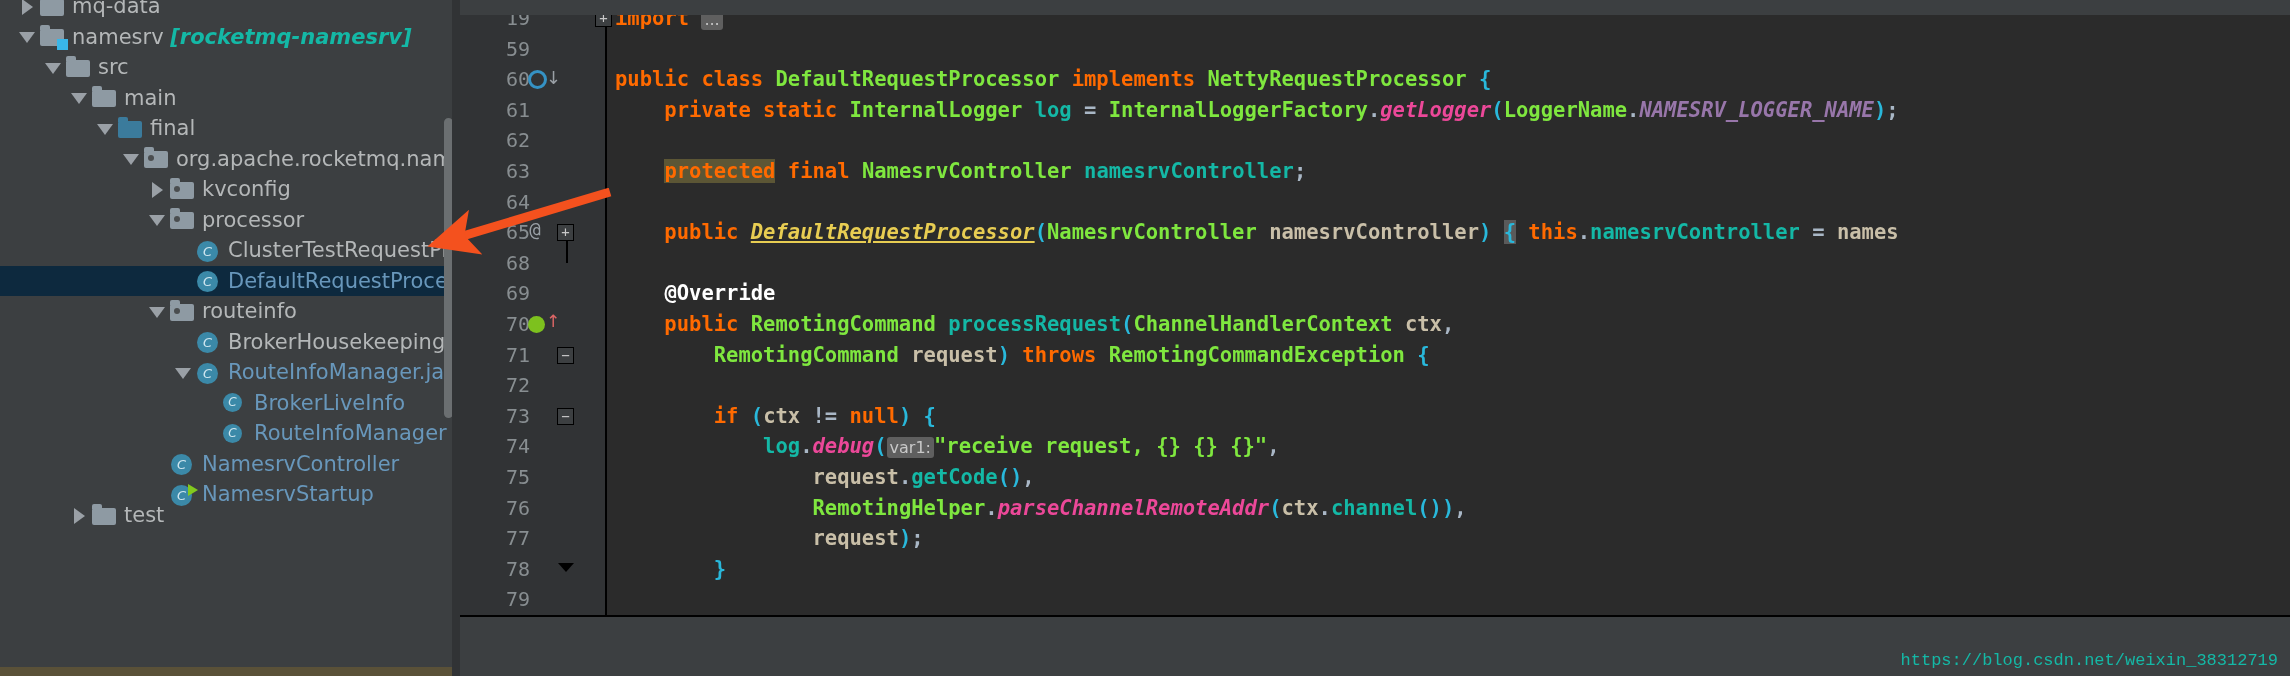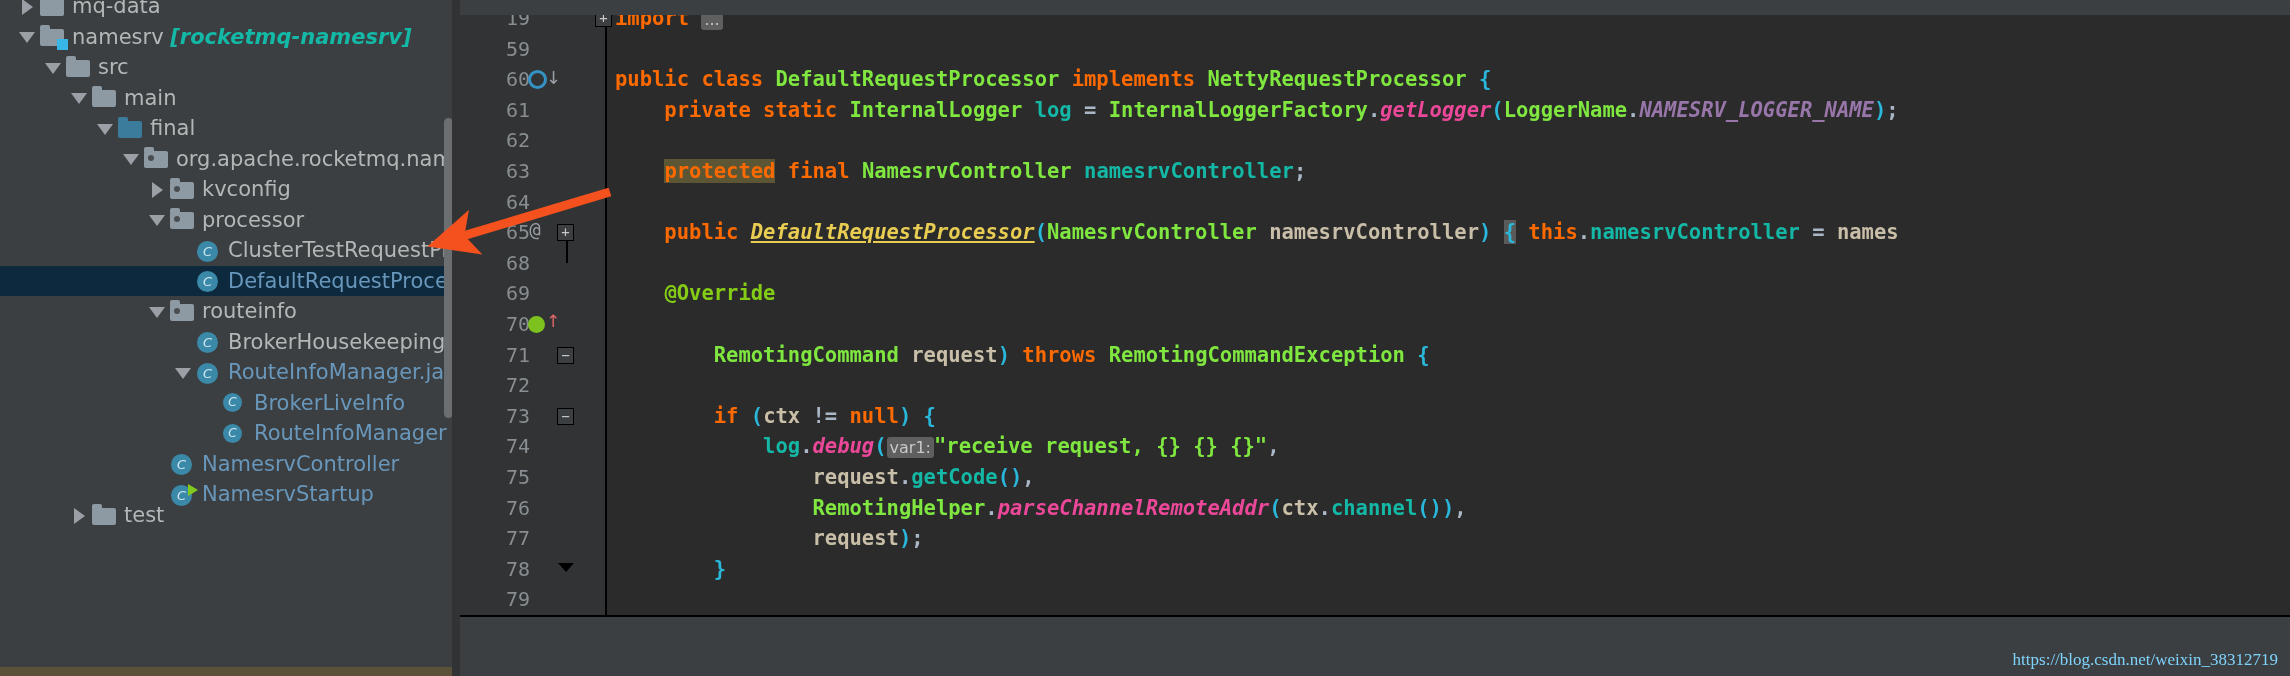--- a/index.html
+++ b/index.html
@@ -217,21 +217,21 @@
   }
 
   
   .kw   { color: #ff6a00; }
   .typ  { color: #7fe73f; }
   .var  { color: #c9bfa8; }
   .fld  { color: #14b8a6; }
   .brace{ color: #29b8db; }
   .meth { color: #ec4899; font-style: italic; }
   .methu{ color: #e8cd52; font-style: italic; text-decoration: underline; }
-  .ann  { color: #84cc16; }
+  .ann  { color: #ffffff; }
   .str  { color: #7fe73f; }
   .const{ color: #9876aa; font-style: italic; }
   .plain{ color: #a9b7c6; }
   .kwhl { color: #ff6a00; background: #5c5635; }
   .bracehl { color: #29b8db; background: #5a5a5a; }
   .paramhint {
     color: #c8c8c8;
     background: #5f5f5f;
     font-size: 16px;
     border-radius: 3px;
@@ -297,23 +297,23 @@
     left: 420px; top: 188px;
     width: 200px; height: 70px;
     pointer-events: none;
   }
 
   
   #watermark {
     position: absolute;
     right: 12px;
     bottom: 6px;
-    color: #7dd3fc;
+    color: #14b8a6;
     font-size: 17px;
-    font-family: Liberation Serif, serif;
+    font-family: Liberation Mono, monospace;
   }
 </style>
 </head>
 <body>
 
 <div id="root">
 
   <div id="project-pane">
     <div id="tree-container">
         <div class="tree-row" style="position: absolute; left: 0px; width: 452px; top: -9px;">
@@ -481,21 +481,21 @@
         <div class="code-line" style="top: 79.8px;"><span class="lineno">61</span><span class="code-text"><span class="kw">    private static </span><span class="typ">InternalLogger </span><span class="fld">log </span><span class="plain">= </span><span class="typ">InternalLoggerFactory</span><span class="plain">.</span><span class="meth">getLogger</span><span class="brace">(</span><span class="typ">LoggerName</span><span class="plain">.</span><span class="const">NAMESRV_LOGGER_NAME</span><span class="brace">)</span><span class="plain">;</span></span></div>
         <div class="code-line" style="top: 110.4px;"><span class="lineno">62</span><span class="code-text"></span></div>
         <div class="code-line" style="top: 141px;"><span class="lineno">63</span><span class="code-text"><span class="plain">    </span><span class="kwhl">protected</span><span class="kw"> final </span><span class="typ">NamesrvController </span><span class="fld">namesrvController</span><span class="plain">;</span></span></div>
         <div class="code-line" style="top: 171.6px;"><span class="lineno">64</span><span class="code-text"></span></div>
         <div class="code-line" style="top: 202.2px;"><span class="lineno">65</span><span class="code-text"><span class="kw">    public </span><span class="methu">DefaultRequestProcessor</span><span class="brace">(</span><span class="typ">NamesrvController </span><span class="var">namesrvController</span><span class="brace">)</span><span class="plain"> </span><span class="bracehl">{</span><span class="plain"> </span><span class="kw">this</span><span class="plain">.</span><span class="fld">namesrvController</span><span class="plain"> = </span><span class="var">names</span></span></div>
         <div class="gut-mark" style="left: 55px; top: 203.2px;">@</div>
         <div class="fold-plus" style="left: 97px; top: 209.2px;">+</div>
         <div class="fold-stem" style="height: 22px; left: 106px; top: 226.2px;"></div>
         <div class="code-line" style="top: 232.8px;"><span class="lineno">68</span><span class="code-text"></span></div>
         <div class="code-line" style="top: 263.4px;"><span class="lineno">69</span><span class="code-text"><span class="plain">    </span><span class="ann">@Override</span></span></div>
-        <div class="code-line" style="top: 294px;"><span class="lineno">70</span></div>
+        <div class="code-line" style="top: 294px;"><span class="lineno">70</span><span class="code-text"><span class="kw">    public </span><span class="typ">RemotingCommand </span><span class="fld">processRequest</span><span class="brace">(</span><span class="typ">ChannelHandlerContext </span><span class="var">ctx</span><span class="plain">,</span></span></div>
         <div class="override-icon" style="left: 68px; top: 301px;"></div>
         <div class="override-arrow" style="left: 86px; top: 296px;">↑</div>
         <div class="code-line" style="top: 324.6px;"><span class="lineno">71</span><span class="code-text"><span class="plain">        </span><span class="typ">RemotingCommand </span><span class="var">request</span><span class="brace">)</span><span class="kw"> throws </span><span class="typ">RemotingCommandException </span><span class="brace">{</span></span></div>
         <div class="fold-minus" style="left: 97px; top: 331.6px;">−</div>
         <div class="code-line" style="top: 355.2px;"><span class="lineno">72</span><span class="code-text"></span></div>
         <div class="code-line" style="top: 385.8px;"><span class="lineno">73</span><span class="code-text"><span class="plain">        </span><span class="kw">if </span><span class="brace">(</span><span class="var">ctx </span><span class="plain">!= </span><span class="kw">null</span><span class="brace">)</span><span class="plain"> </span><span class="brace">{</span></span></div>
         <div class="fold-minus" style="left: 97px; top: 392.8px;">−</div>
         <div class="code-line" style="top: 416.4px; text-decoration: underline;"><span class="lineno">74</span><span class="code-text"><span class="plain">            </span><span class="fld">log</span><span class="plain">.</span><span class="meth">debug</span><span class="brace">(</span><span class="paramhint">var1:</span><span class="str">"receive request, {} {} {}"</span><span class="plain">,</span></span></div>
         <div class="code-line" style="top: 447px;"><span class="lineno">75</span><span class="code-text"><span class="plain">                </span><span class="var">request</span><span class="plain">.</span><span class="fld">getCode</span><span class="brace">(</span><span class="brace">)</span><span class="plain">,</span></span></div>
         <div class="code-line" style="top: 477.6px;"><span class="lineno">76</span><span class="code-text"><span class="plain">                </span><span class="typ">RemotingHelper</span><span class="plain">.</span><span class="meth">parseChannelRemoteAddr</span><span class="brace">(</span><span class="var">ctx</span><span class="plain">.</span><span class="fld">channel</span><span class="brace">()</span><span class="brace">)</span><span class="plain">,</span></span></div>

